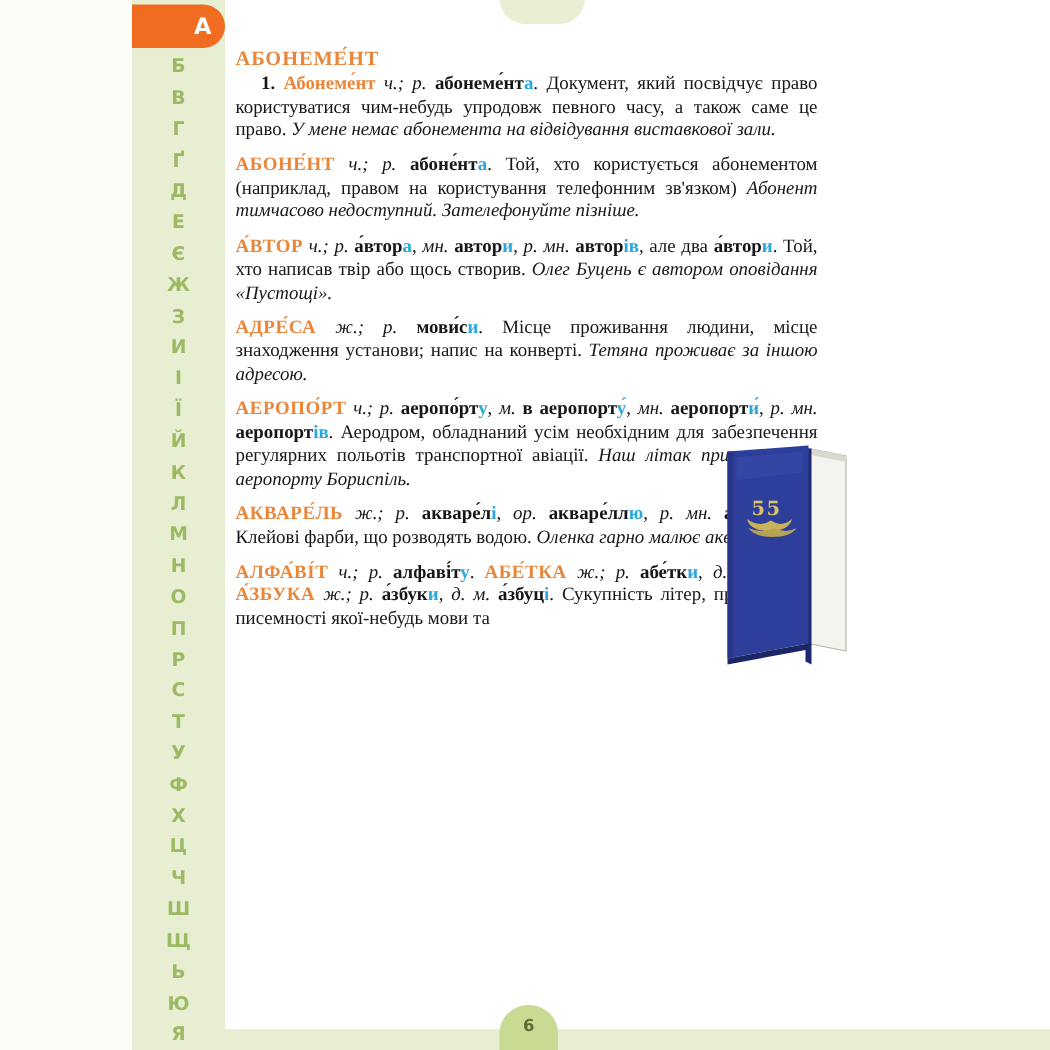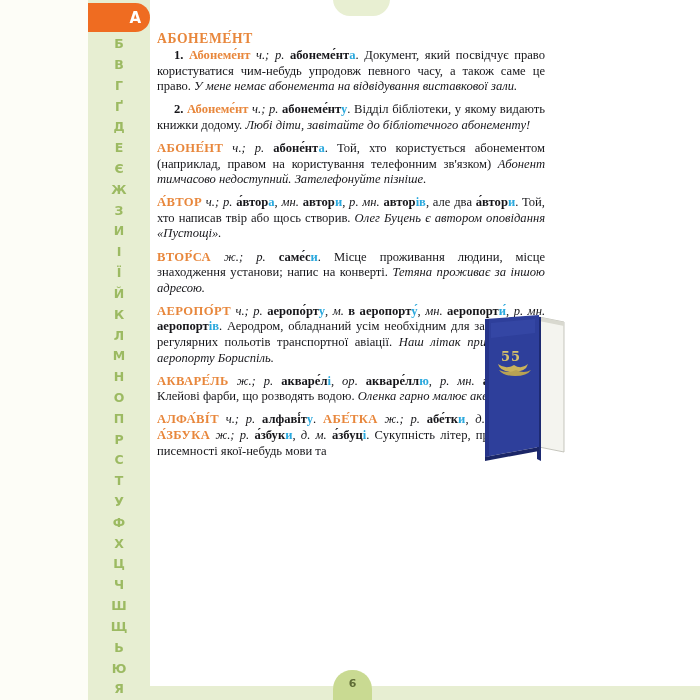--- a/index.html
+++ b/index.html
@@ -156,21 +156,21 @@
   .en { color: #2aa8dd; font-weight: 700; }
   
   .ex { font-style: italic; }
   .num { font-weight: 700; }
   .indent { display: inline-block; width: 17px; }
 
   
   .folder-fig {
     position: absolute;
     left: 481px;
-    top: 313px;
+    top: 295px;
     width: 86px;
     height: 150px;
     z-index: 4;
   }
 
   
   .footer-bar {
     position: absolute;
     left: 88px;
     bottom: 0;
@@ -250,24 +250,23 @@
 
   <div class="alpha-tab-active">
     <span class="tab-letter">A</span>
   </div>
 
   <div class="text-col" id="col">
       <p class="entry title-entry">
         <span class="headline">АБОНЕМЕ́НТ</span>
       </p>
       <p class="entry"><span class="indent"></span><span class="num">1. </span><span class="hw-inline">Абонеме́нт</span><span class="gram"> ч.; </span><span class="gram">р.</span><span class="b"> абонеме́нт</span><span class="en">а</span><span>. Документ, який посвідчує право користуватися чим-небудь упродовж певного часу, а також саме це право. </span><span class="ex">У мене немає абонемента на відвідування виставкової зали.</span></p>
-      <p class="entry"><span class="indent"></span><span class="num">2. </span><span class="hw-inline">Абонеме́нт</span><span class="gram"> ч.; </span><span class="gram">р.</span><span class="b"> абонеме́нт</span><span class="en">у</span><span>. Відділ бібліотеки, у якому видають книжки додому. </span><span class="ex">Любі діти, завітайте до бібліотечного абонементу!</span></p>
       <p class="entry"><span class="hw">АБОНЕ́НТ</span><span class="gram"> ч.; </span><span class="gram">р.</span><span class="b"> абоне́нт</span><span class="en">а</span><span>. Той, хто користується абонементом (наприклад, правом на користування телефонним зв'язком) </span><span class="ex">Абонент тимчасово недоступний. Зателефонуйте пізніше.</span></p>
       <p class="entry"><span class="hw">А́ВТОР</span><span class="gram"> ч.; </span><span class="gram">р.</span><span class="b"> а́втор</span><span class="en">а</span><span>, </span><span class="gram">мн.</span><span class="b"> автор</span><span class="en">и</span><span>, </span><span class="gram">р. мн.</span><span class="b"> автор</span><span class="en">ів</span><span>, але два </span><span class="b">а́втор</span><span class="en">и</span><span>. Той, хто написав твір або щось створив. </span><span class="ex">Олег Буцень є автором оповідання «Пустощі».</span></p>
-      <p class="entry"><span class="hw">ВТОР́СА</span><span class="gram"> ж.; </span><span class="gram">р.</span><span class="b"> саме́с</span><span class="en">и</span><span>. Місце проживання людини, місце знаходження установи; напис на конверті. </span><span class="ex">Тетяна проживає за іншою адресою.</span></p>
+      <p class="entry"><span class="hw">АДРЕ́СА</span><span class="gram"> ж.; </span><span class="gram">р.</span><span class="b"> мови́с</span><span class="en">и</span><span>. Місце проживання людини, місце знаходження установи; напис на конверті. </span><span class="ex">Тетяна проживає за іншою адресою.</span></p>
       <p class="entry"><span class="hw">АЕРОПО́РТ</span><span class="gram"> ч.; </span><span class="gram">р.</span><span class="b"> аеропо́рт</span><span class="en">у</span><span>, </span><span class="gram">м.</span><span class="b"> в аеропорт</span><span class="en">у́</span><span>, </span><span class="gram">мн.</span><span class="b"> аеропорт</span><span class="en">и́</span><span>, </span><span class="gram">р. мн.</span><span class="b"> аеропорт</span><span class="en">ів</span><span>. Аеродром, обладнаний усім необхідним для забезпечення регулярних польотів транспортної авіації. </span><span class="ex">Наш літак приземлився в аеропорту Бориспіль.</span></p>
       <p class="entry"><span class="hw">АКВАРЕ́ЛЬ</span><span class="gram"> ж.; </span><span class="gram">р.</span><span class="b"> акваре́л</span><span class="en">і</span><span>, </span><span class="gram">ор.</span><span class="b"> акваре́лл</span><span class="en">ю</span><span>, </span><span class="gram">р. мн.</span><span class="b"> акваре́л</span><span class="en">ей</span><span>. Клейові фарби, що розводять водою. </span><span class="ex">Оленка гарно малює аквареллю.</span></p>
       <p class="entry"><span class="hw">АЛФА́ВІ́Т</span><span class="gram"> ч.; </span><span class="gram">р.</span><span class="b"> алфаві́т</span><span class="en">у</span><span>. </span><span class="hw">АБЕ́ТКА</span><span class="gram"> ж.; </span><span class="gram">р.</span><span class="b"> абе́тк</span><span class="en">и</span><span>, </span><span class="gram">д.-м.</span><span class="b"> абе́тц</span><span class="en">і</span><span>. </span><span class="hw">А́ЗБУКА</span><span class="gram"> ж.; </span><span class="gram">р.</span><span class="b"> а́збук</span><span class="en">и</span><span>, </span><span class="gram">д. м.</span><span class="b"> а́збуц</span><span class="en">і</span><span>. Сукупність літер, прийнятих у писемності якої-небудь мови та</span></p>
     </div>
 
   <div class="folder-fig">
     <svg width="86" height="150" viewBox="0 0 86 150" xmlns="http://www.w3.org/2000/svg">
 
       <polygon points="58,4 83,9 83,139 58,134" fill="#f4f4ef" stroke="#b9b9ae" stroke-width="0.8"></polygon>
       <polygon points="58,4 83,9 83,13 58,8" fill="#d9d9d0"></polygon>

